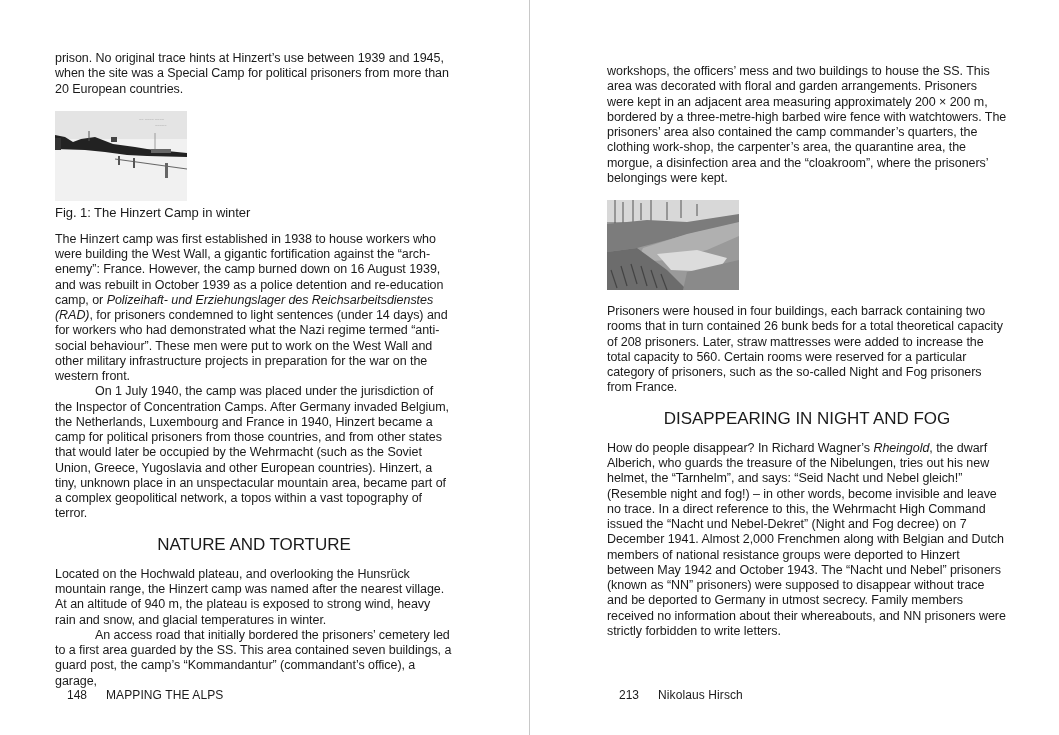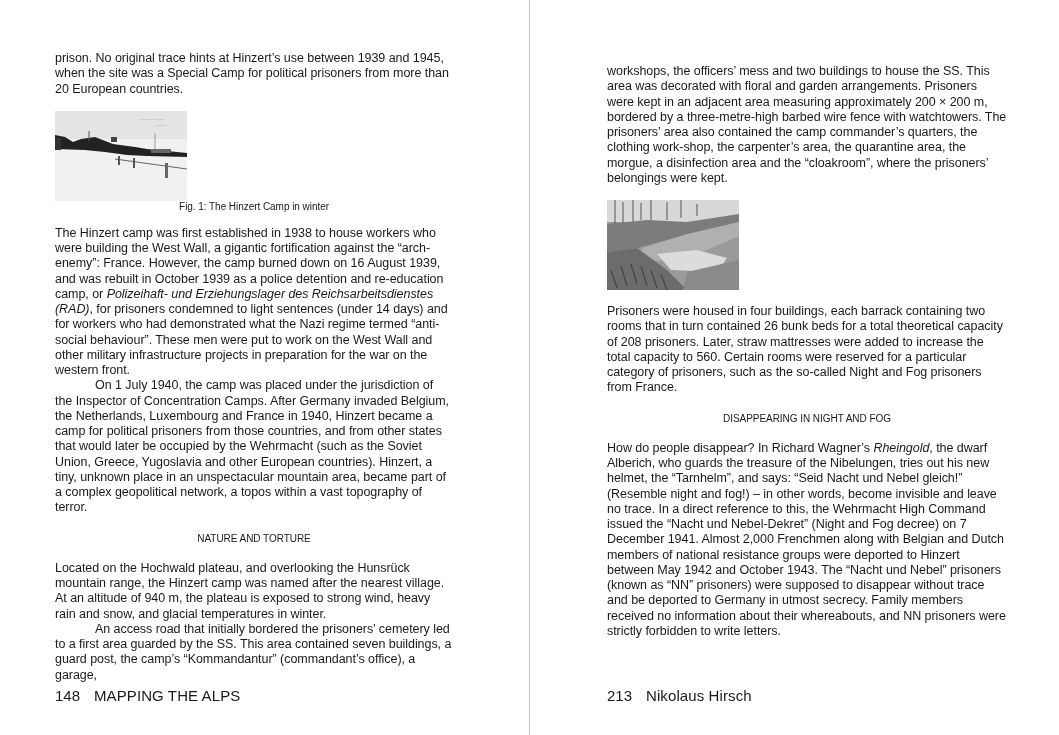--- a/index.html
+++ b/index.html
@@ -17,23 +17,23 @@
     .col { position: absolute; width: 398px; font-size: 12.5px; line-height: 15.25px; letter-spacing: -0.05px; }
     .page-left .col { left: 55px; top: 51px; }
     .page-right .col { left: 77px; top: 64px; width: 400px; }
     p { margin: 0; }
     p.indent { text-indent: 40px; }
     .gap { height: 15px; }
     .figure { margin: 0; }
     .fig-img {
       width: 132px; height: 90px; position: relative; overflow: hidden; background: #eee;
     }
-    .fig-caption { font-size: 10px; line-height: 11px; color: #1a1a1a; text-align: center; }
-    .heading { text-align: center; margin: 0; font-weight: normal; font-size: 10px; line-height: 15.25px; }
-    .footer { position: absolute; top: 690px; font-size: 15px; line-height: 11px; }
+    .fig-caption { font-size: 13px; line-height: 11px; margin-top: 6px; color: #1a1a1a; }
+    .heading { text-align: center; margin: 0; font-weight: normal; font-size: 17px; line-height: 15.25px; }
+    .footer { position: absolute; top: 690px; font-size: 12px; line-height: 11px; margin-left: 12px; }
     .footer .num { display: inline-block; width: 39px; }
     .page-left .footer { left: 55px; }
     .page-right .footer { left: 77px; }
     .footer .runhead { letter-spacing: 0.1px; }
     em { font-style: italic; }
   </style>
 </head>
 <body>
 
 <div class="spread">

